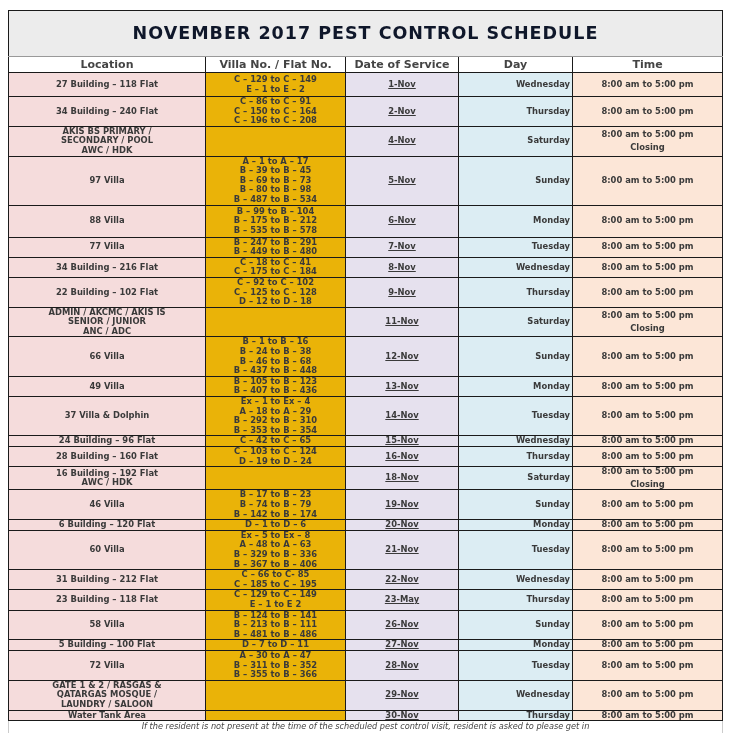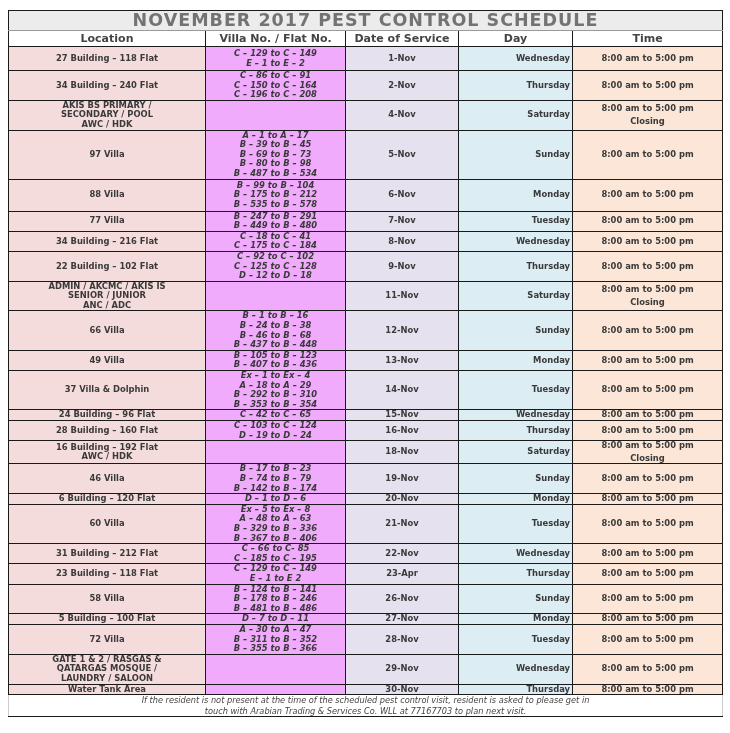--- a/index.html
+++ b/index.html
@@ -2,27 +2,27 @@
 <html><head>
 <meta charset="utf-8">
 <style>
   html, body { margin: 0; padding: 0; background: #ffffff; }
   body { width: 730px; height: 733px; position: relative; overflow: hidden;
          font-family: "DejaVu Sans", "Liberation Sans", sans-serif; color: #333; }
   .sheet { position: absolute; left: 8px; top: 10px; width: 714px; }
   table { border-collapse: collapse; width: 714px; table-layout: fixed; }
   td, th { border: 1px solid #1a1a1a; text-align: center; vertical-align: middle;
            padding: 0 2px; font-size: 8.4px; font-weight: bold; line-height: 9.6px; color: #3a3a3a; }
-  .title-cell { background: #ececec; color: #737373; font-family: "DejaVu Sans", sans-serif;
+  .title-cell { background: #ececec; color: #0f172a; font-family: "DejaVu Sans", sans-serif;
                 font-weight: 900; font-size: 17.5px; letter-spacing: 1px; height: 19px; line-height: 19px;
-                padding: 0; border-bottom: 1px solid #999; }
+                padding: 13px; border-bottom: 1px solid #999; }
   th { background: #ffffff; height: 15px; font-size: 11px; color: #444; }
   .loc { background: #f5dcdc; }
-  .villa { background: #f0abfc; font-style: italic; }
-  .date { background: #e6e1ee; }
+  .villa { background: #eab308; }
+  .date { background: #e6e1ee; text-decoration: underline; }
   .day { background: #dcedf3; text-align: right; }
   .time { background: #fce6d7; }
   .line { display: block; white-space: nowrap; }
   .closing { display: block; margin-top: 3px; }
   .foot td { background: #fff; border-left: 1px solid #ccc; border-right: 1px solid #ccc; }
   .note { font-style: italic; font-weight: normal; font-size: 8.2px; line-height: 10.5px; color: #444; }
 </style>
 </head>
 <body>
 
@@ -325,33 +325,33 @@
           </td>
         </tr>
         <tr style="height: 20px;">
           <td class="loc">
             <span class="line">23 Building – 118 Flat</span>
           </td>
           <td class="villa">
             <span class="line">C – 129 to C – 149</span>
             <span class="line">E – 1 to E 2</span>
           </td>
-          <td class="date">23-Apr</td>
+          <td class="date">23-May</td>
           <td class="day">Thursday</td>
           <td class="time">
             <span class="line">8:00 am to 5:00 pm</span>
           </td>
         </tr>
         <tr style="height: 29px;">
           <td class="loc">
             <span class="line">58 Villa</span>
           </td>
           <td class="villa">
             <span class="line">B – 124 to B – 141</span>
-            <span class="line">B – 178 to B – 246</span>
+            <span class="line">B – 213 to B – 111</span>
             <span class="line">B – 481 to B – 486</span>
           </td>
           <td class="date">26-Nov</td>
           <td class="day">Sunday</td>
           <td class="time">
             <span class="line">8:00 am to 5:00 pm</span>
           </td>
         </tr>
         <tr style="height: 10px; margin-top: 20px;">
           <td class="loc">

